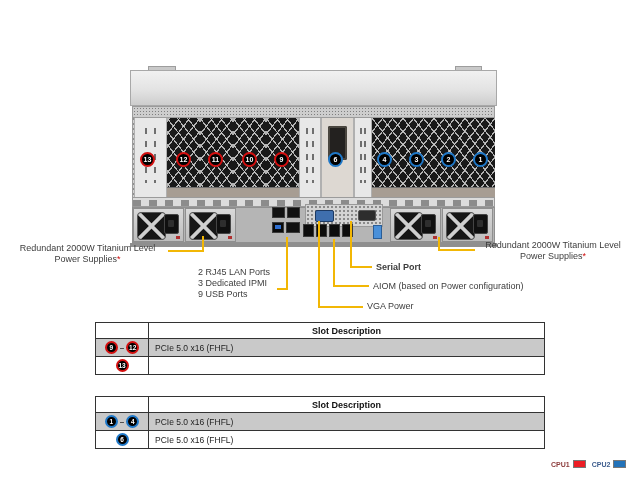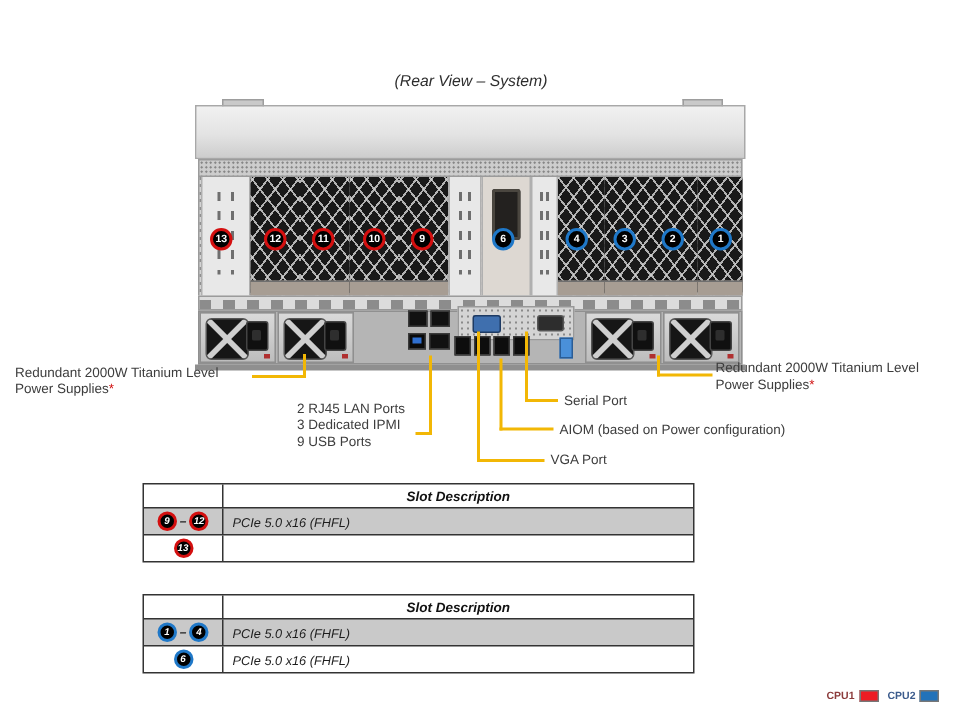--- a/index.html
+++ b/index.html
@@ -70,25 +70,25 @@
   .serial{position:absolute;left:52px;top:5px;width:16px;height:9px;background:#2d2d2d;border:1px solid #555;border-radius:2px;}
   .aiomport{background:#0d0d0d;border:1px solid #3a3a3a;}
   .bluetab{position:absolute;left:135px;top:21px;width:7px;height:12px;background:#4a90d9;border:1px solid #2a5d96;}
 
   
   .lv,.lh{position:absolute;background:#f2b705;z-index:10;}
   .lv{width:2px;} .lh{height:2px;}
 
   
   .lbl{position:absolute;font-size:9px;line-height:11px;color:#3d3d3d;z-index:11;}
-  .ctr{}
+  .ctr{text-align:center;}
   .ast{color:#cf0a0a;}
 
   
-  .dtable{position:absolute;left:95px;width:368px;border:1.5px solid #333;background:#fff;box-sizing:border-box;font-style:italic;}
+  .dtable{position:absolute;left:95px;width:450px;border:1.5px solid #333;background:#fff;box-sizing:border-box;}
   .trow{display:flex;height:17px;border-top:1px solid #333;align-items:stretch;}
   .trow.header{border-top:none;height:15px;}
   .trow.gray{background:#c9c9c9;}
   .tc1{width:52px;border-right:1px solid #333;display:flex;align-items:center;justify-content:center;gap:2px;flex:none;}
   .tc2{flex:1;display:flex;align-items:center;padding-left:6px;font-size:8.5px;color:#1d1d1d;}
   .trow.header .tc2{justify-content:center;padding-left:0;font-weight:bold;font-size:9px;color:#111;}
   .tbadge{width:9px;height:9px;border:2.5px solid #d40f0f;border-radius:50%;background:#000;color:#fff;
           font-size:6.5px;font-weight:bold;display:inline-flex;align-items:center;justify-content:center;flex:none;}
   .tbadge.blue{border-color:#1f78c8;}
   .dash{font-weight:bold;font-size:8px;color:#1d1d1d;}
@@ -99,21 +99,20 @@
           font-size:7px;font-weight:bold;}
   .lgsq{width:13px;height:8px;border:1px solid #777;box-sizing:border-box;}
   .lg1{color:#8c3b3b;} .lg2{color:#3b5b8c;margin-left:3px;}
   .sq1{background:#ec1c24;} .sq2{background:#2272b9;}
 </style>
 </head>
 <body>
 
 <div id="stage">
 
-  <div class="title">(Rear View – System)</div>
 
   <div class="chassis">
     <div class="tab l"></div>
     <div class="tab r"></div>
     <div class="lid"></div>
     <div class="vent"></div>
 
     <div class="slots">
       <div class="cell blankcell" style="left:1px;width:33px;"></div>
       <div class="cell mesh" style="left:34px;width:33px;"></div>
@@ -202,23 +201,23 @@
   </div>
   <div class="lbl ctr" style="left:477px;top:240px;width:152px;">
     <div>Redundant 2000W Titanium Level</div>
     <div><span>Power Supplies</span><span class="ast">*</span></div>
   </div>
   <div class="lbl" style="left:198px;top:267px;">
     <div>2 RJ45 LAN Ports</div>
     <div>3 Dedicated IPMI</div>
     <div>9 USB Ports</div>
   </div>
-  <div class="lbl" style="left:376px;top:262px;">Serial Port</div>
+  <div class="lbl" style="left:376px;top:262px;font-weight:bold;">Serial Port</div>
   <div class="lbl" style="left:373px;top:281px;">AIOM (based on Power configuration)</div>
-  <div class="lbl" style="left:367px;top:301px;">VGA Port</div>
+  <div class="lbl" style="left:367px;top:301px;">VGA Power</div>
 
   <div class="dtable" style="top:322px;">
     <div class="trow header">
       <div class="tc1"></div>
       <div class="tc2">Slot Description</div>
     </div>
     <div class="trow gray">
       <div class="tc1">
         <span class="tbadge">9</span>
         <span class="dash">–</span>

